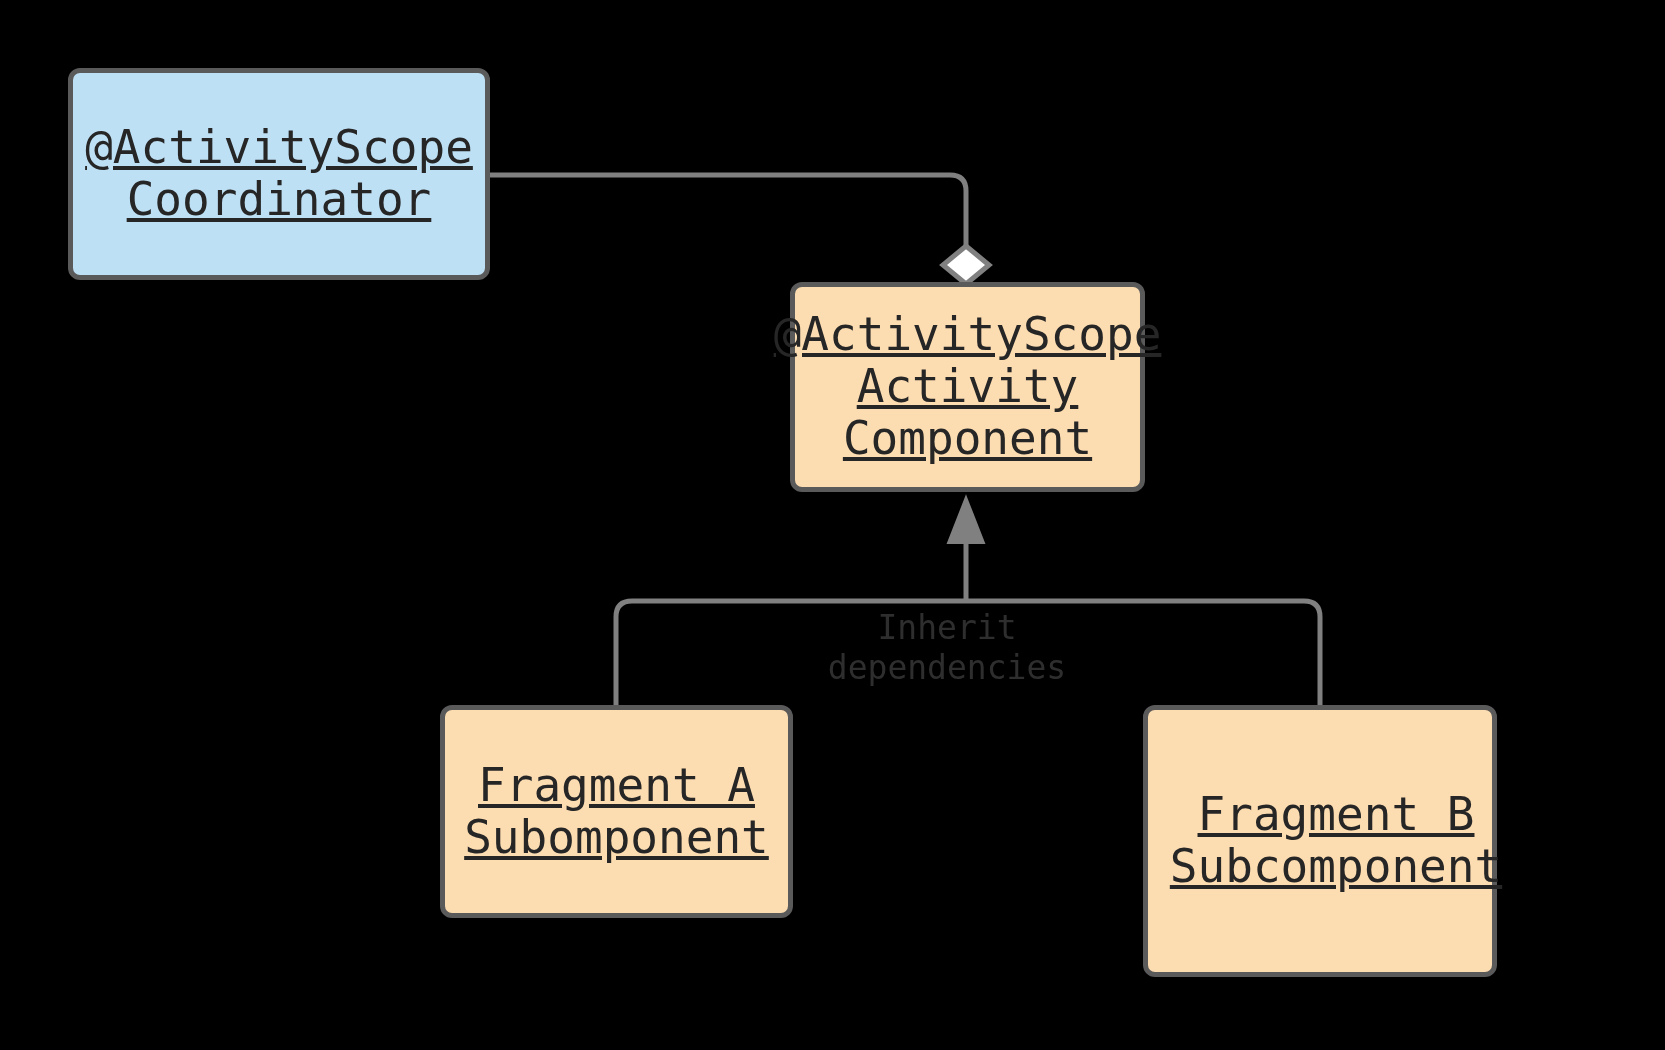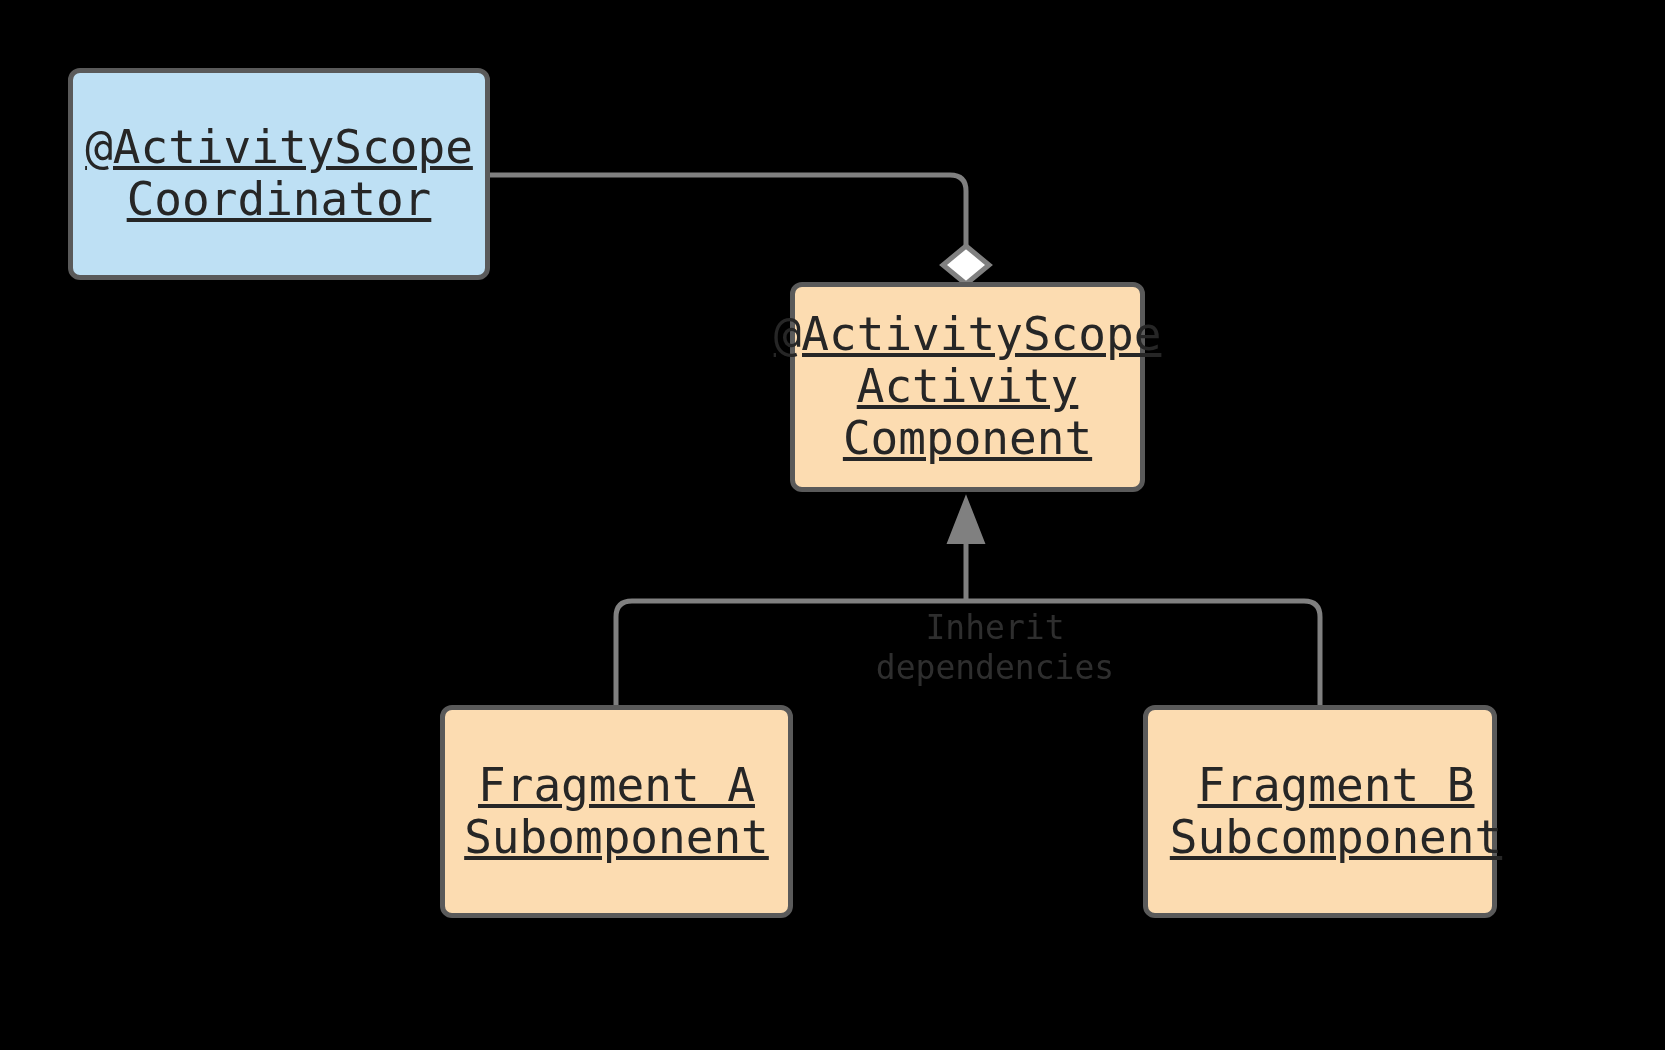--- a/index.html
+++ b/index.html
@@ -88,22 +88,22 @@
     <span class="node-label">@ActivityScope
 Activity
 Component</span>
   </div>
 
   <div class="node orange" style="left:440px; top:705px; width:353px; height:213px;">
     <span class="node-label">Fragment A
 Subomponent</span>
   </div>
 
-  <div class="node orange" style="left:1143px; top:705px; width:354px; height:213px;padding-left:32px;">
+  <div class="node orange" style="left:1143px; top:705px; width:354px; height:272px;padding-left:32px;">
     <span class="node-label">Fragment B
 Subcomponent</span>
   </div>
 
 
-  <div class="edge-label" style="left:840px; top:608px; width:310px;">Inherit
+  <div class="edge-label" style="left:792px; top:608px; width:310px;">Inherit
 dependencies</div>
 
 </div>
 
 </body></html>

